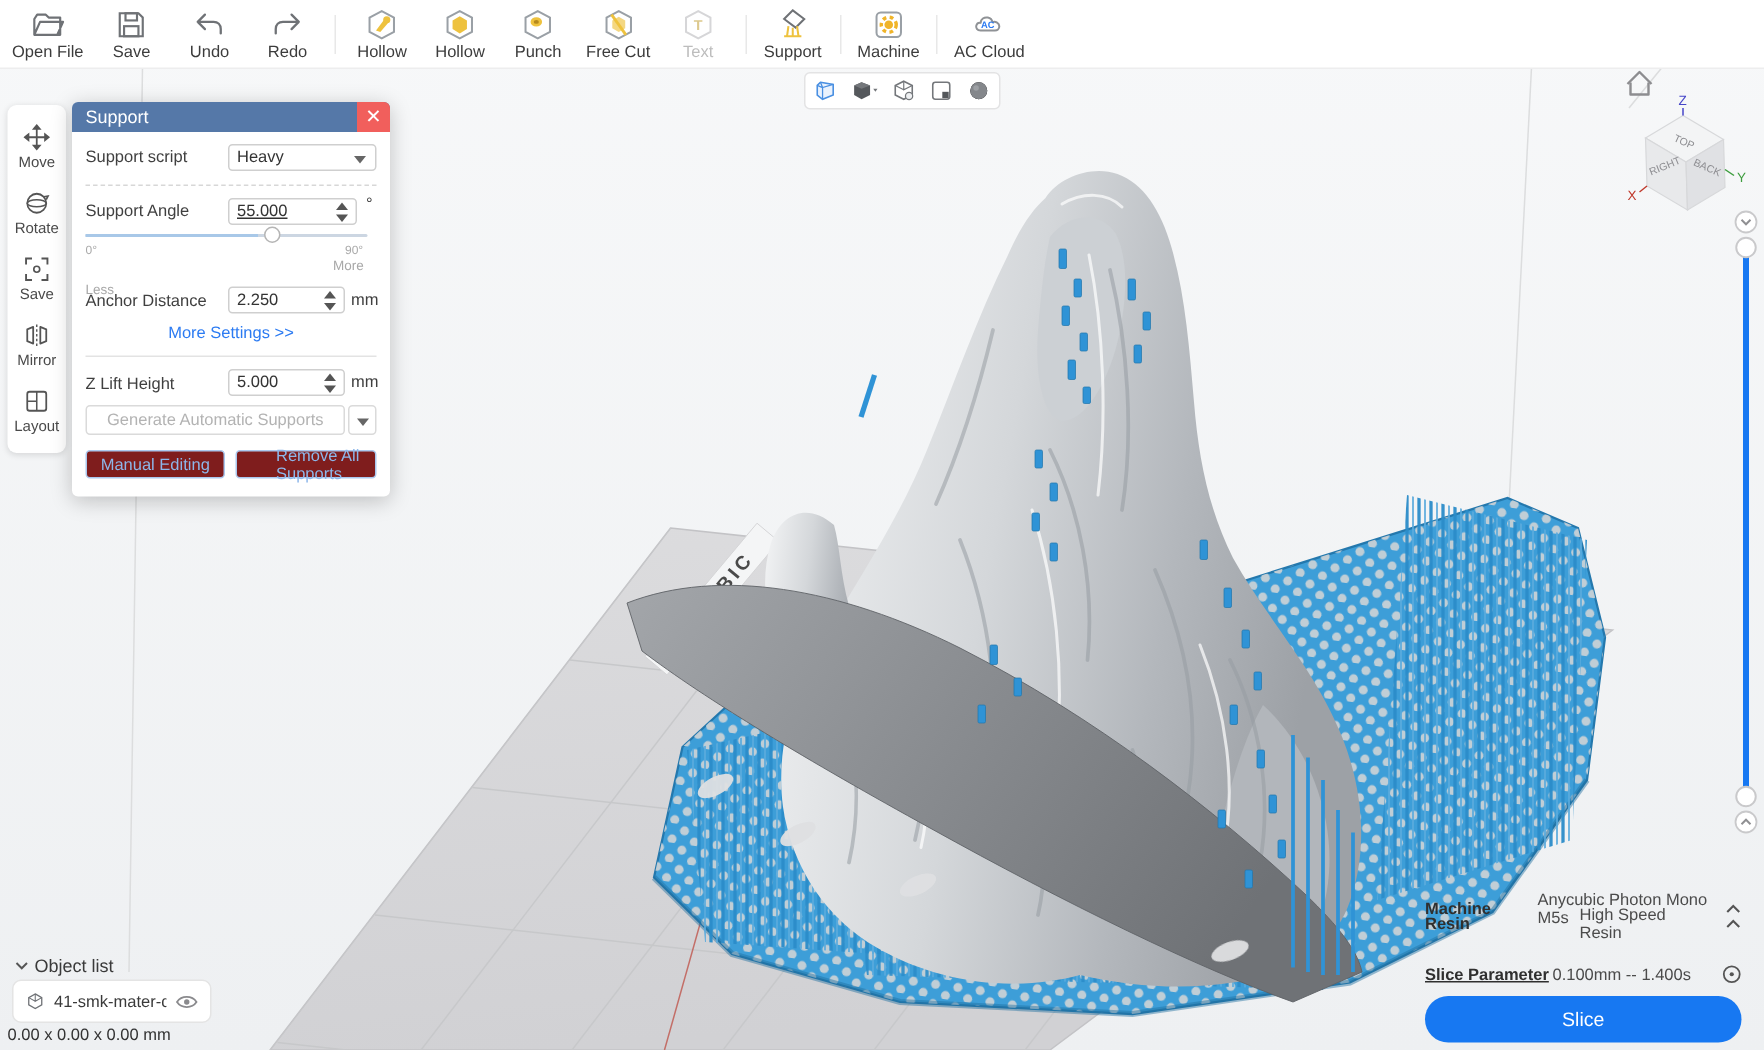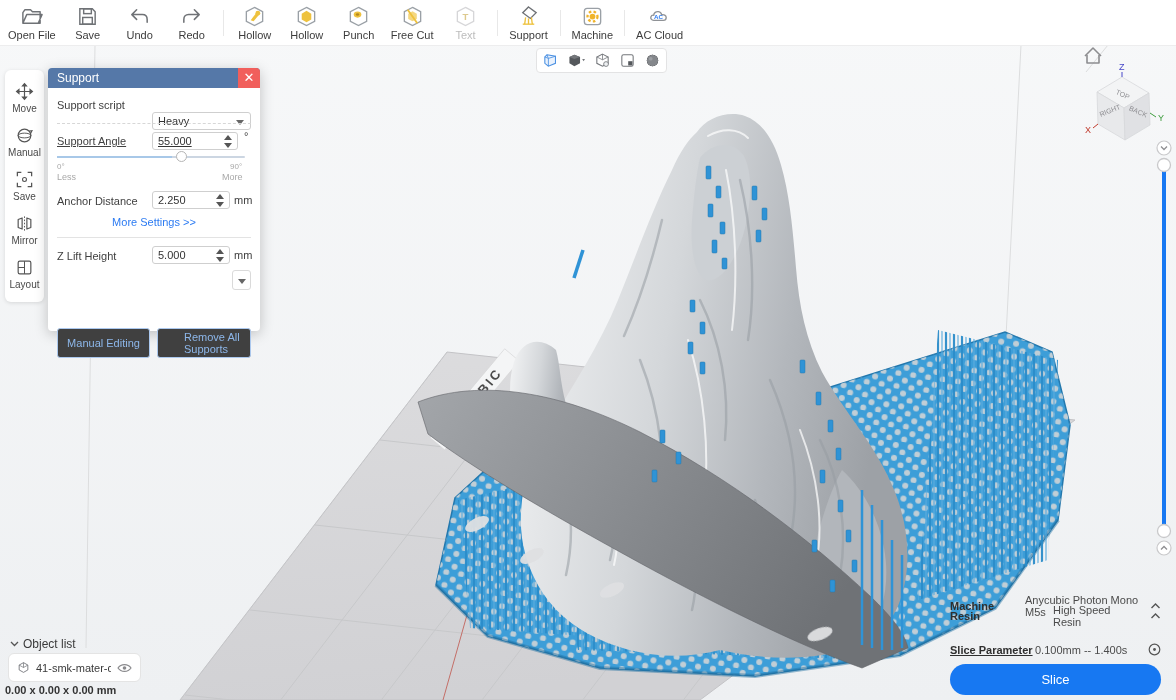--- a/index.html
+++ b/index.html
@@ -43,37 +43,37 @@
                  border:1px solid #b5b5b5;border-radius:50%;box-sizing:border-box;cursor:pointer;}
   .tiny{font-size:8px;color:#a8a8a8;}
   .small{font-size:9px;color:#a8a8a8;}
   .link{position:absolute;left:0;right:0;top:148px;text-align:center;color:#2c7bf2;cursor:pointer;}
   .btn-gen{position:absolute;left:9px;top:202px;width:173px;height:20px;border:1px solid #dadada;border-radius:3px;
            color:#b3b3b3;display:flex;align-items:center;justify-content:center;background:#fff;cursor:pointer;box-sizing:border-box;}
   .btn-gen-dd{position:absolute;left:184px;top:202px;width:19px;height:20px;border:1px solid #dadada;border-radius:3px;
            background:#fff;cursor:pointer;box-sizing:border-box;}
   .btn-gen-dd::after{content:"";position:absolute;left:5px;top:8px;width:0;height:0;
            border-left:4px solid transparent;border-right:4px solid transparent;border-top:5px solid #666;}
-  .btn-blue{position:absolute;top:232px;height:30px;border:1px solid #abc8ee;border-radius:3px;color:#8db7ea;
-           display:flex;align-items:center;justify-content:center;background:#404040;cursor:pointer;box-sizing:border-box;margin-top:28px;}
+  .btn-blue{position:absolute;top:232px;height:19px;border:1px solid #abc8ee;border-radius:3px;color:#8db7ea;
+           display:flex;align-items:center;justify-content:center;background:#7f1d1d;cursor:pointer;box-sizing:border-box;}
   
   .view-toolbar{position:absolute;left:536px;top:48px;height:23px;background:#fff;border:1px solid #e3e3e4;
                 border-radius:4px;display:flex;align-items:center;padding:0 5px;gap:8px;z-index:25;}
   
   .rp-row{position:absolute;left:950px;width:211px;height:15px;display:flex;align-items:center;z-index:25;}
   .rp-label{font-size:11px;color:#2f2f2f;font-weight:bold;width:75px;}
   .rp-value{font-size:11px;color:#4b4b4b;flex:1;}
   .slice-btn{position:absolute;left:950px;top:664px;width:211px;height:31px;background:#1778f2;border-radius:16px;
              color:#fff;font-size:13px;display:flex;align-items:center;justify-content:center;cursor:pointer;z-index:25;}
   
   .obj-header{position:absolute;left:10px;top:637px;display:flex;align-items:center;gap:4px;font-size:12px;color:#3a3a3a;z-index:25;cursor:pointer;}
   .obj-card{position:absolute;left:8px;top:653px;width:133px;height:29px;background:#fff;border:1px solid #e4e4e4;
             border-radius:6px;display:flex;align-items:center;padding:0 8px;gap:6px;box-sizing:border-box;z-index:25;cursor:pointer;}
   .obj-card span{font-size:11px;color:#3a3a3a;white-space:nowrap;overflow:hidden;flex:1;}
-  .obj-dims{position:absolute;left:5px;top:684px;font-size:11px;color:#333;font-weight:bold;z-index:25;}
+  .obj-dims{position:absolute;left:5px;top:684px;font-size:11px;color:#333;font-weight:normal;z-index:25;}
   
   #scene{position:absolute;left:0;top:0;z-index:1;}
 </style>
 </head>
 <body>
 
 <svg id="scene" width="1176" height="700" viewBox="0 0 1176 700">
   <defs>
     <linearGradient id="bgGrad" x1="0" y1="0" x2="0" y2="1">
       <stop offset="0" stop-color="#f7f8f9"></stop>
@@ -365,21 +365,21 @@
         <path d="M12 2 L9.5 5 H14.5 Z M12 22 L9.5 19 H14.5 Z M2 12 L5 9.5 V14.5 Z M22 12 L19 9.5 V14.5 Z M12 4 V20 M4 12 H20" stroke="#555" stroke-width="1.5" fill="#555"></path>
       </svg>
     <span>Move</span>
   </div>
   <div class="st-item">
     <svg width="19" height="19" viewBox="0 0 24 24">
         <circle cx="12" cy="12" r="8" fill="none" stroke="#555" stroke-width="1.5"></circle>
         <ellipse cx="12" cy="12" rx="8" ry="3" fill="none" stroke="#555" stroke-width="1.2"></ellipse>
         <path d="M20 9 L21.5 6 L18 6.5" fill="none" stroke="#555" stroke-width="1.4"></path>
       </svg>
-    <span>Manual</span>
+    <span>Rotate</span>
   </div>
   <div class="st-item">
     <svg width="19" height="19" viewBox="0 0 24 24">
         <path d="M3 8 V3 H8 M16 3 H21 V8 M21 16 V21 H16 M8 21 H3 V16" fill="none" stroke="#555" stroke-width="1.6"></path>
         <circle cx="12" cy="12" r="2.5" fill="none" stroke="#555" stroke-width="1.4"></circle>
       </svg>
     <span>Save</span>
   </div>
   <div class="st-item">
     <svg width="19" height="19" viewBox="0 0 24 24">
@@ -423,44 +423,44 @@
       <circle cx="12" cy="12" r="8" fill="#84878b"></circle>
       <circle cx="9.5" cy="9.5" r="2.6" fill="#9da0a4"></circle>
     </svg>
 </div>
 
 <div class="dialog">
   <div class="dlg-title">Support</div>
   <div class="dlg-close">✕</div>
 
   <div class="dlg-label" style="left:9px;top:31px;">Support script</div>
-  <div class="field" style="left:104px;top:28px;width:99px;margin-top:16px;">
+  <div class="field" style="left:104px;top:28px;width:99px;">
     <span>Heavy</span>
     <i class="dd-caret"></i>
   </div>
 
   <div class="dashed-sep"></div>
 
-  <div class="dlg-label" style="left:9px;top:67px;text-decoration:underline;">Support Angle</div>
+  <div class="dlg-label" style="left:9px;top:67px;">Support Angle</div>
   <div class="field" style="left:104px;top:64px;width:86px;text-decoration:underline;">
     <span>55.000</span>
     <span class="spinner">
         <i class="sp-up"></i>
         <i class="sp-dn"></i>
       </span>
   </div>
   <div class="dlg-label" style="left:196px;top:62px;">°</div>
 
   <div class="slider-track">
     <div class="slider-fill"></div>
     <div class="slider-handle"></div>
   </div>
   <div class="dlg-label tiny" style="left:9px;top:94px;">0°</div>
   <div class="dlg-label tiny" style="left:182px;top:94px;">90°</div>
-  <div class="dlg-label small" style="left:9px;top:104px;">Less</div>
+  <div class="dlg-label small" style="left:9px;top:120px;">Less</div>
   <div class="dlg-label small" style="left:174px;top:104px;">More</div>
 
   <div class="dlg-label" style="left:9px;top:127px;">Anchor Distance</div>
   <div class="field" style="left:104px;top:123px;width:78px;">
     <span>2.250</span>
     <span class="spinner">
         <i class="sp-up"></i>
         <i class="sp-dn"></i>
       </span>
   </div>
@@ -472,20 +472,21 @@
   <div class="dlg-label" style="left:9px;top:182px;">Z Lift Height</div>
   <div class="field" style="left:104px;top:178px;width:78px;">
     <span>5.000</span>
     <span class="spinner">
         <i class="sp-up"></i>
         <i class="sp-dn"></i>
       </span>
   </div>
   <div class="dlg-label" style="left:186px;top:181px;">mm</div>
 
+  <div class="btn-gen">Generate Automatic Supports</div>
   <div class="btn-gen-dd"></div>
   <div class="btn-blue" style="left:9px;width:93px;">Manual Editing</div>
   <div class="btn-blue" style="left:109px;width:94px;padding-left:26px;">Remove All Supports</div>
 </div>
 
 <div class="rp-row" style="top:598px;">
   <span class="rp-label">Machine</span>
   <span class="rp-value">Anycubic Photon Mono M5s</span>
   <svg width="11" height="8" viewBox="0 0 11 8">
       <polyline points="1.5,6 5.5,2 9.5,6" fill="none" stroke="#555" stroke-width="1.4"></polyline>

